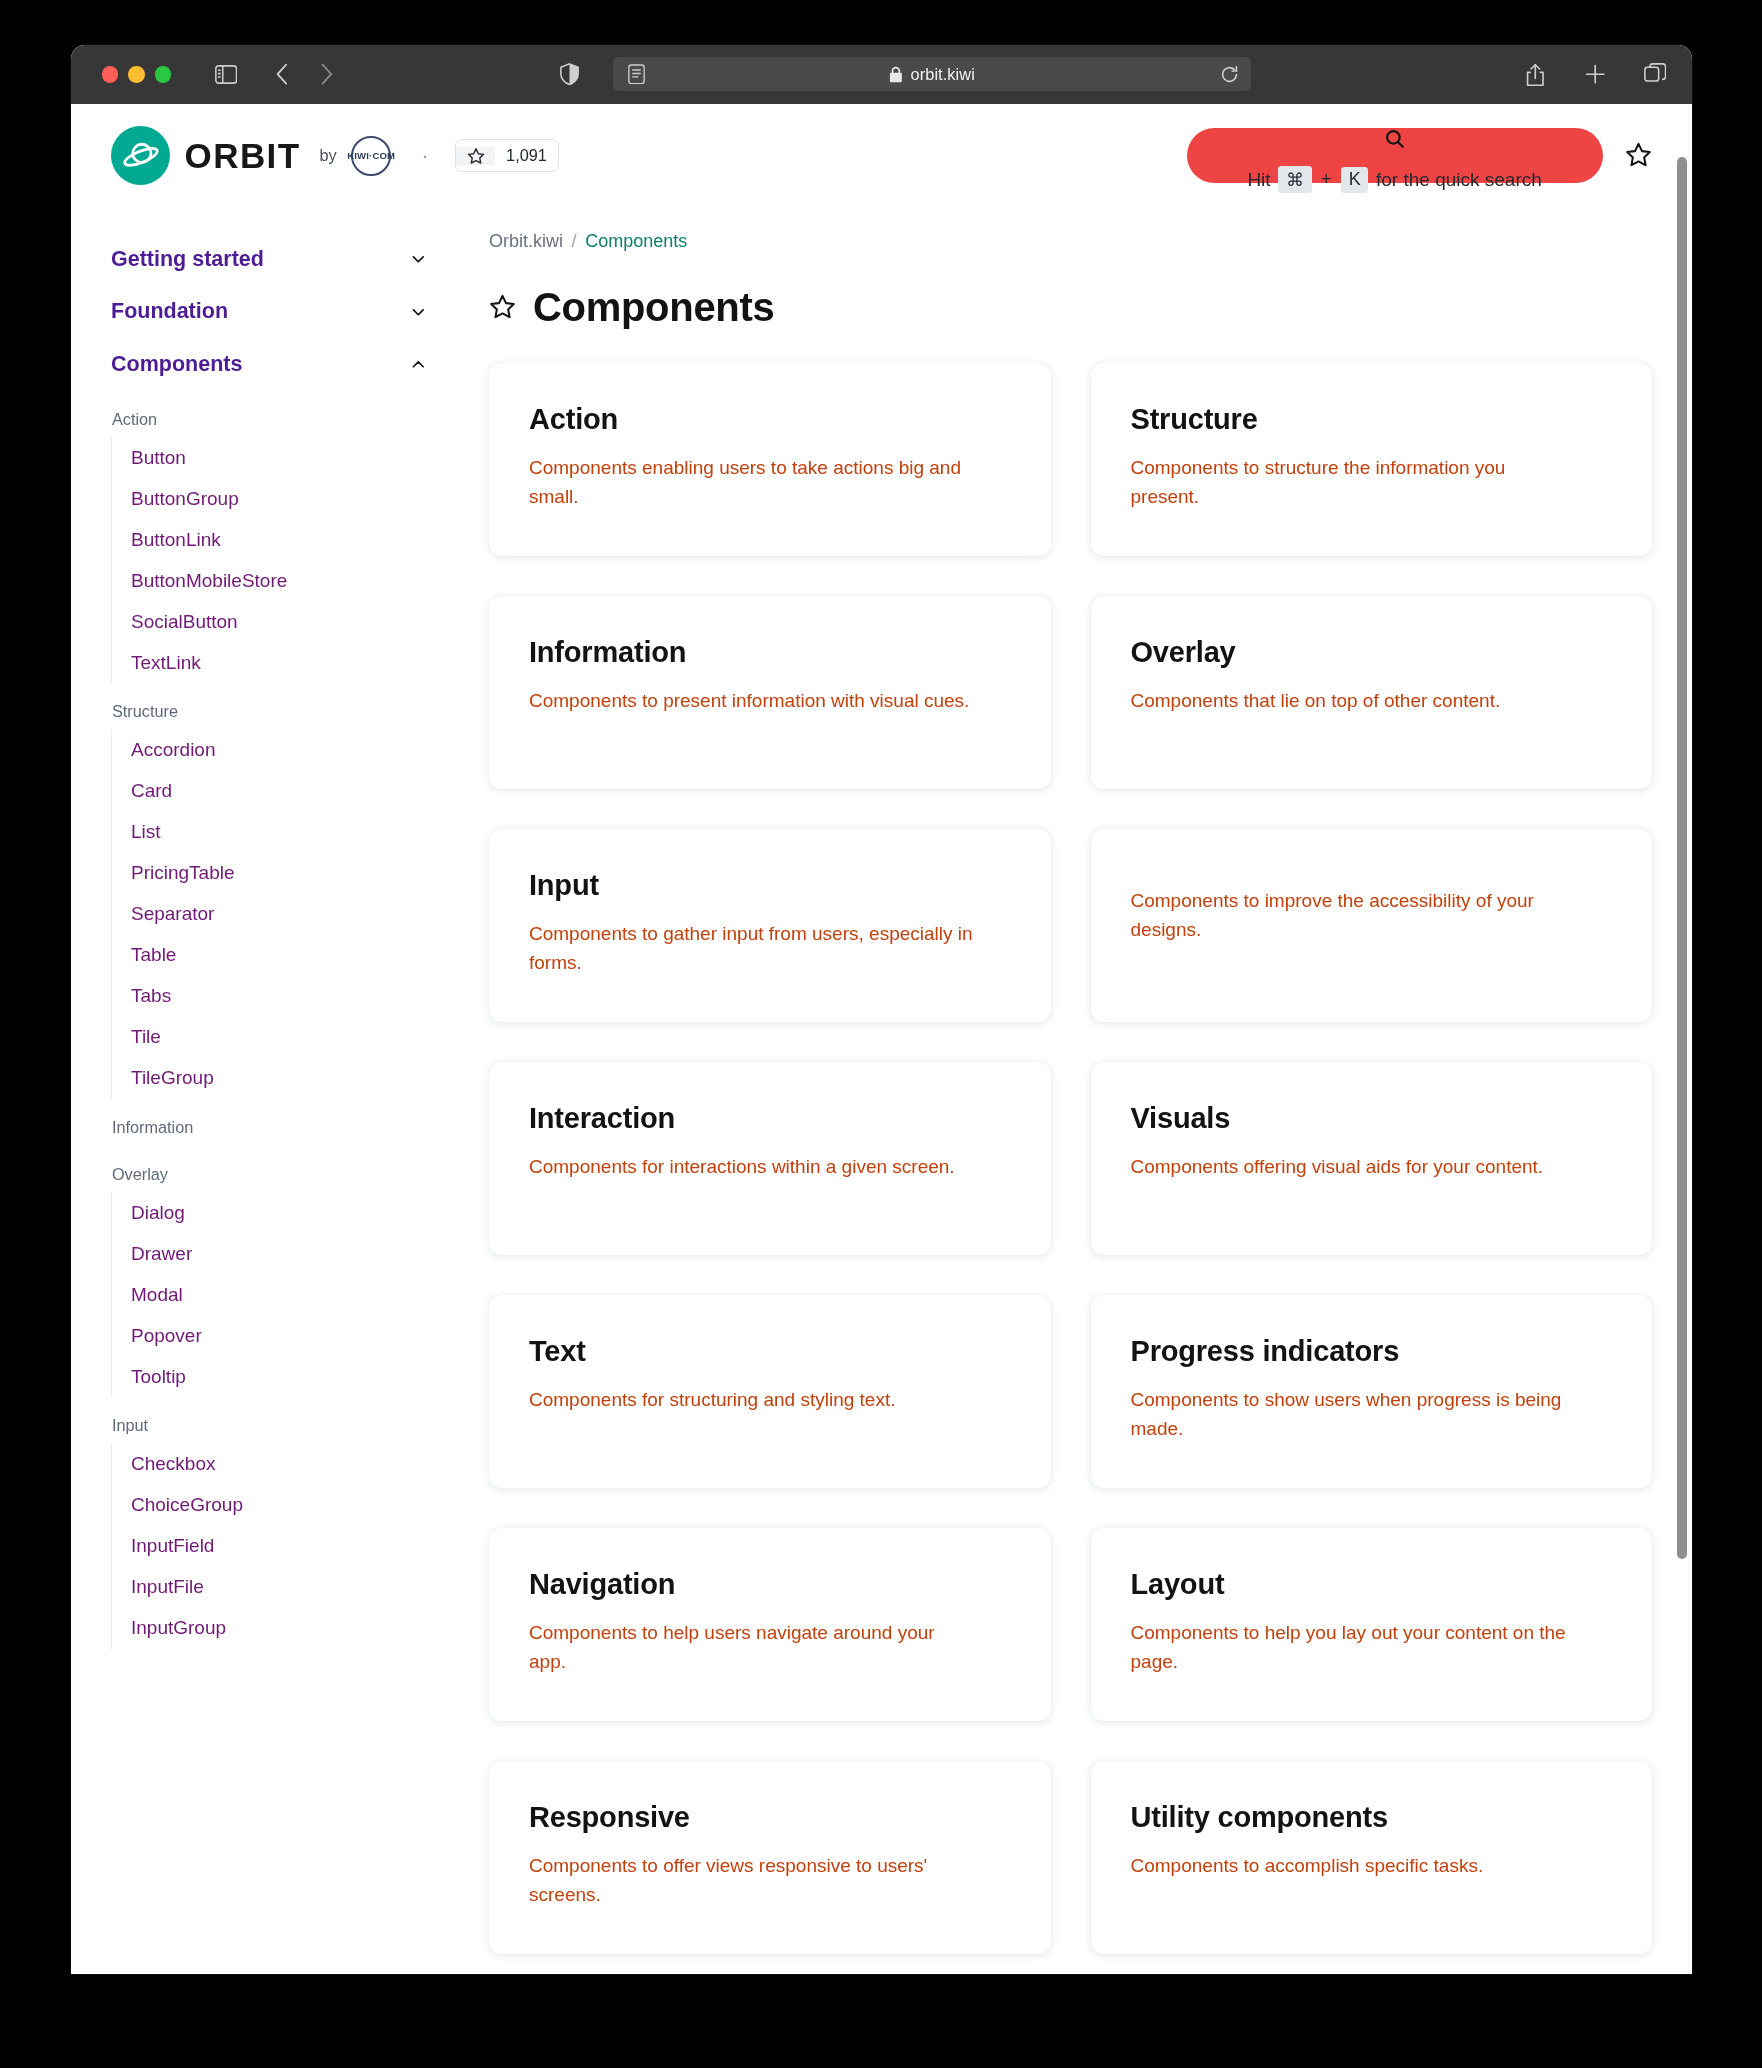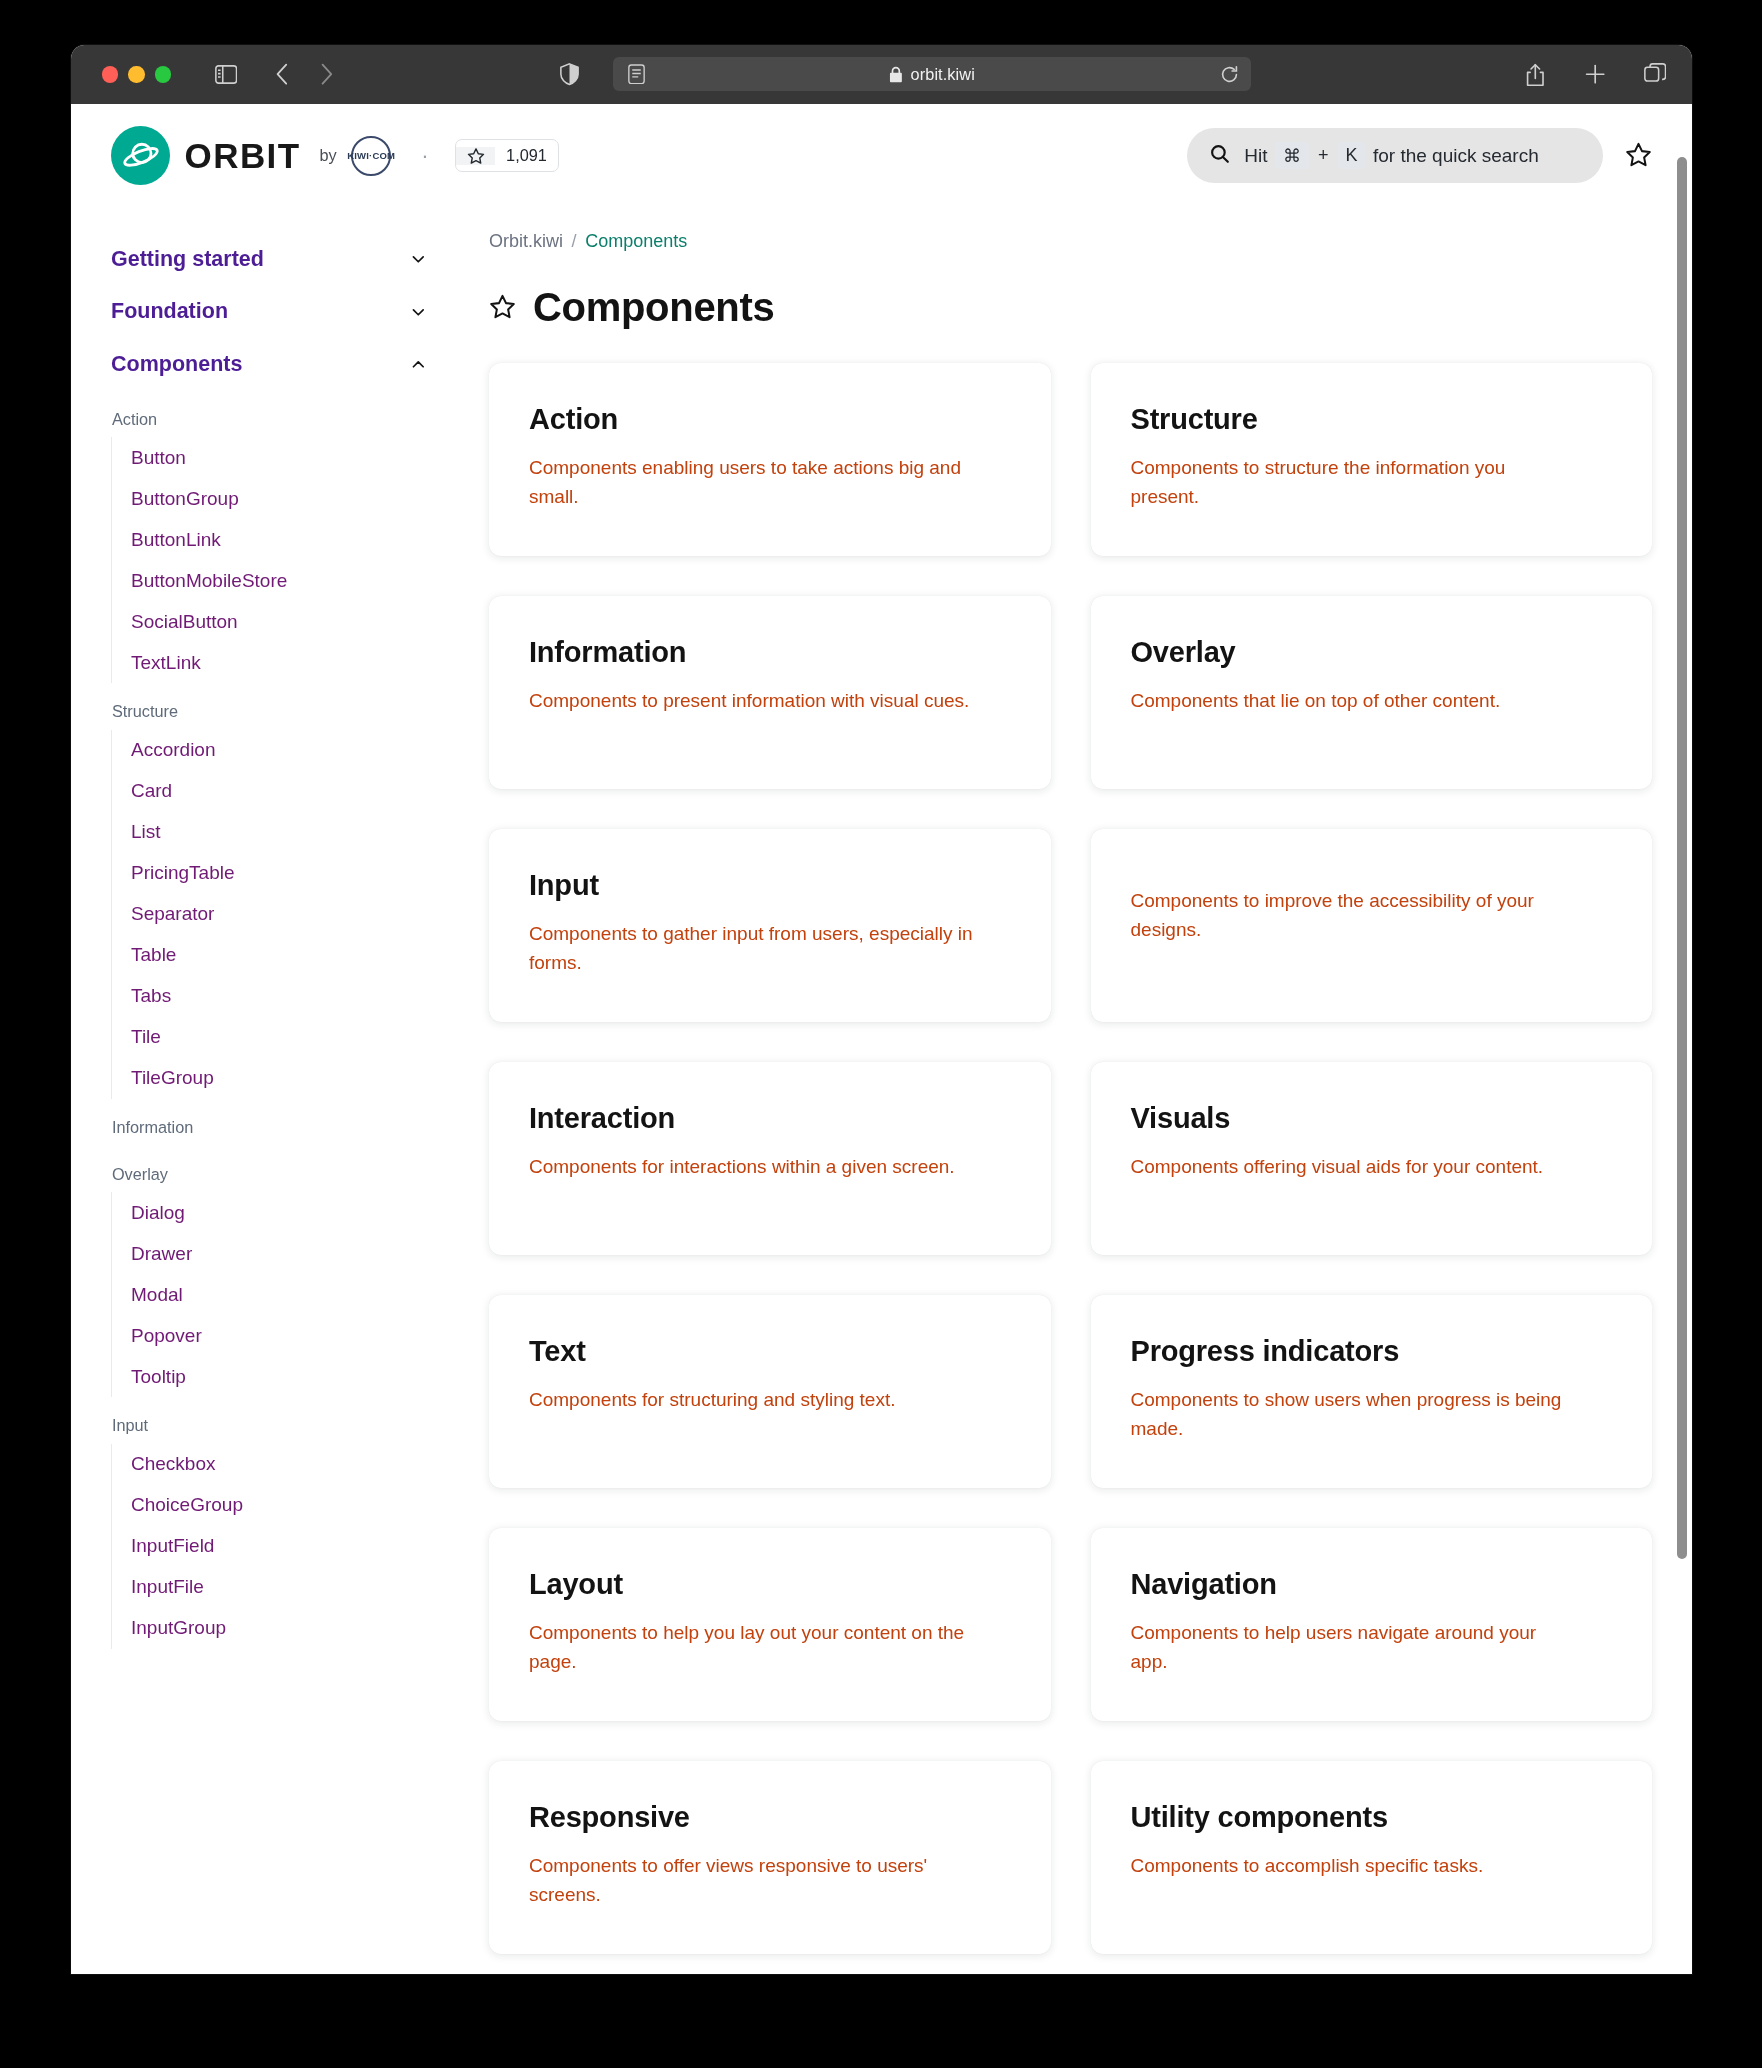--- a/index.html
+++ b/index.html
@@ -114,23 +114,23 @@
     display: flex; align-items: center;
     font-size: 16.3px; color: #24292f; font-weight: 400;
   }
 
   #header-right {
     position: absolute; right: 40px;
     display: flex; align-items: center; gap: 22.4px;
   }
   #quick-search {
     width: 416px; height: 55px;
-    background: #e5e5e5; border-radius: 27.5px;
+    background: #ef4444; border-radius: 27.5px;
     display: flex; align-items: center;
-    padding: 0 22.4px; gap: 13.8px;
+    padding: 0 22.4px; gap: 13.8px; flex-direction: column;
   }
   #quick-search-text {
     font-size: 19px; color: #252a31;
     display: flex; align-items: center; gap: 7.7px;
   }
   .kbd {
     background: #e3e6ea; border-radius: 3.4px;
     padding: 2.6px 7.7px; font-size: 18px; color: #252a31;
     display: inline-flex; align-items: center;
   }
@@ -467,26 +467,26 @@
             </div>
             <div class="cat-card">
               <div class="cat-card-title">Text</div>
               <div class="cat-card-desc">Components for structuring and styling text.</div>
             </div>
             <div class="cat-card">
               <div class="cat-card-title">Progress indicators</div>
               <div class="cat-card-desc">Components to show users when progress is being made.</div>
             </div>
             <div class="cat-card">
+              <div class="cat-card-title">Navigation</div>
+              <div class="cat-card-desc">Components to help users navigate around your app.</div>
+            </div>
+            <div class="cat-card">
               <div class="cat-card-title">Layout</div>
               <div class="cat-card-desc">Components to help you lay out your content on the page.</div>
-            </div>
-            <div class="cat-card">
-              <div class="cat-card-title">Navigation</div>
-              <div class="cat-card-desc">Components to help users navigate around your app.</div>
             </div>
             <div class="cat-card">
               <div class="cat-card-title">Responsive</div>
               <div class="cat-card-desc">Components to offer views responsive to users' screens.</div>
             </div>
             <div class="cat-card">
               <div class="cat-card-title">Utility components</div>
               <div class="cat-card-desc">Components to accomplish specific tasks.</div>
             </div>
           </div>

